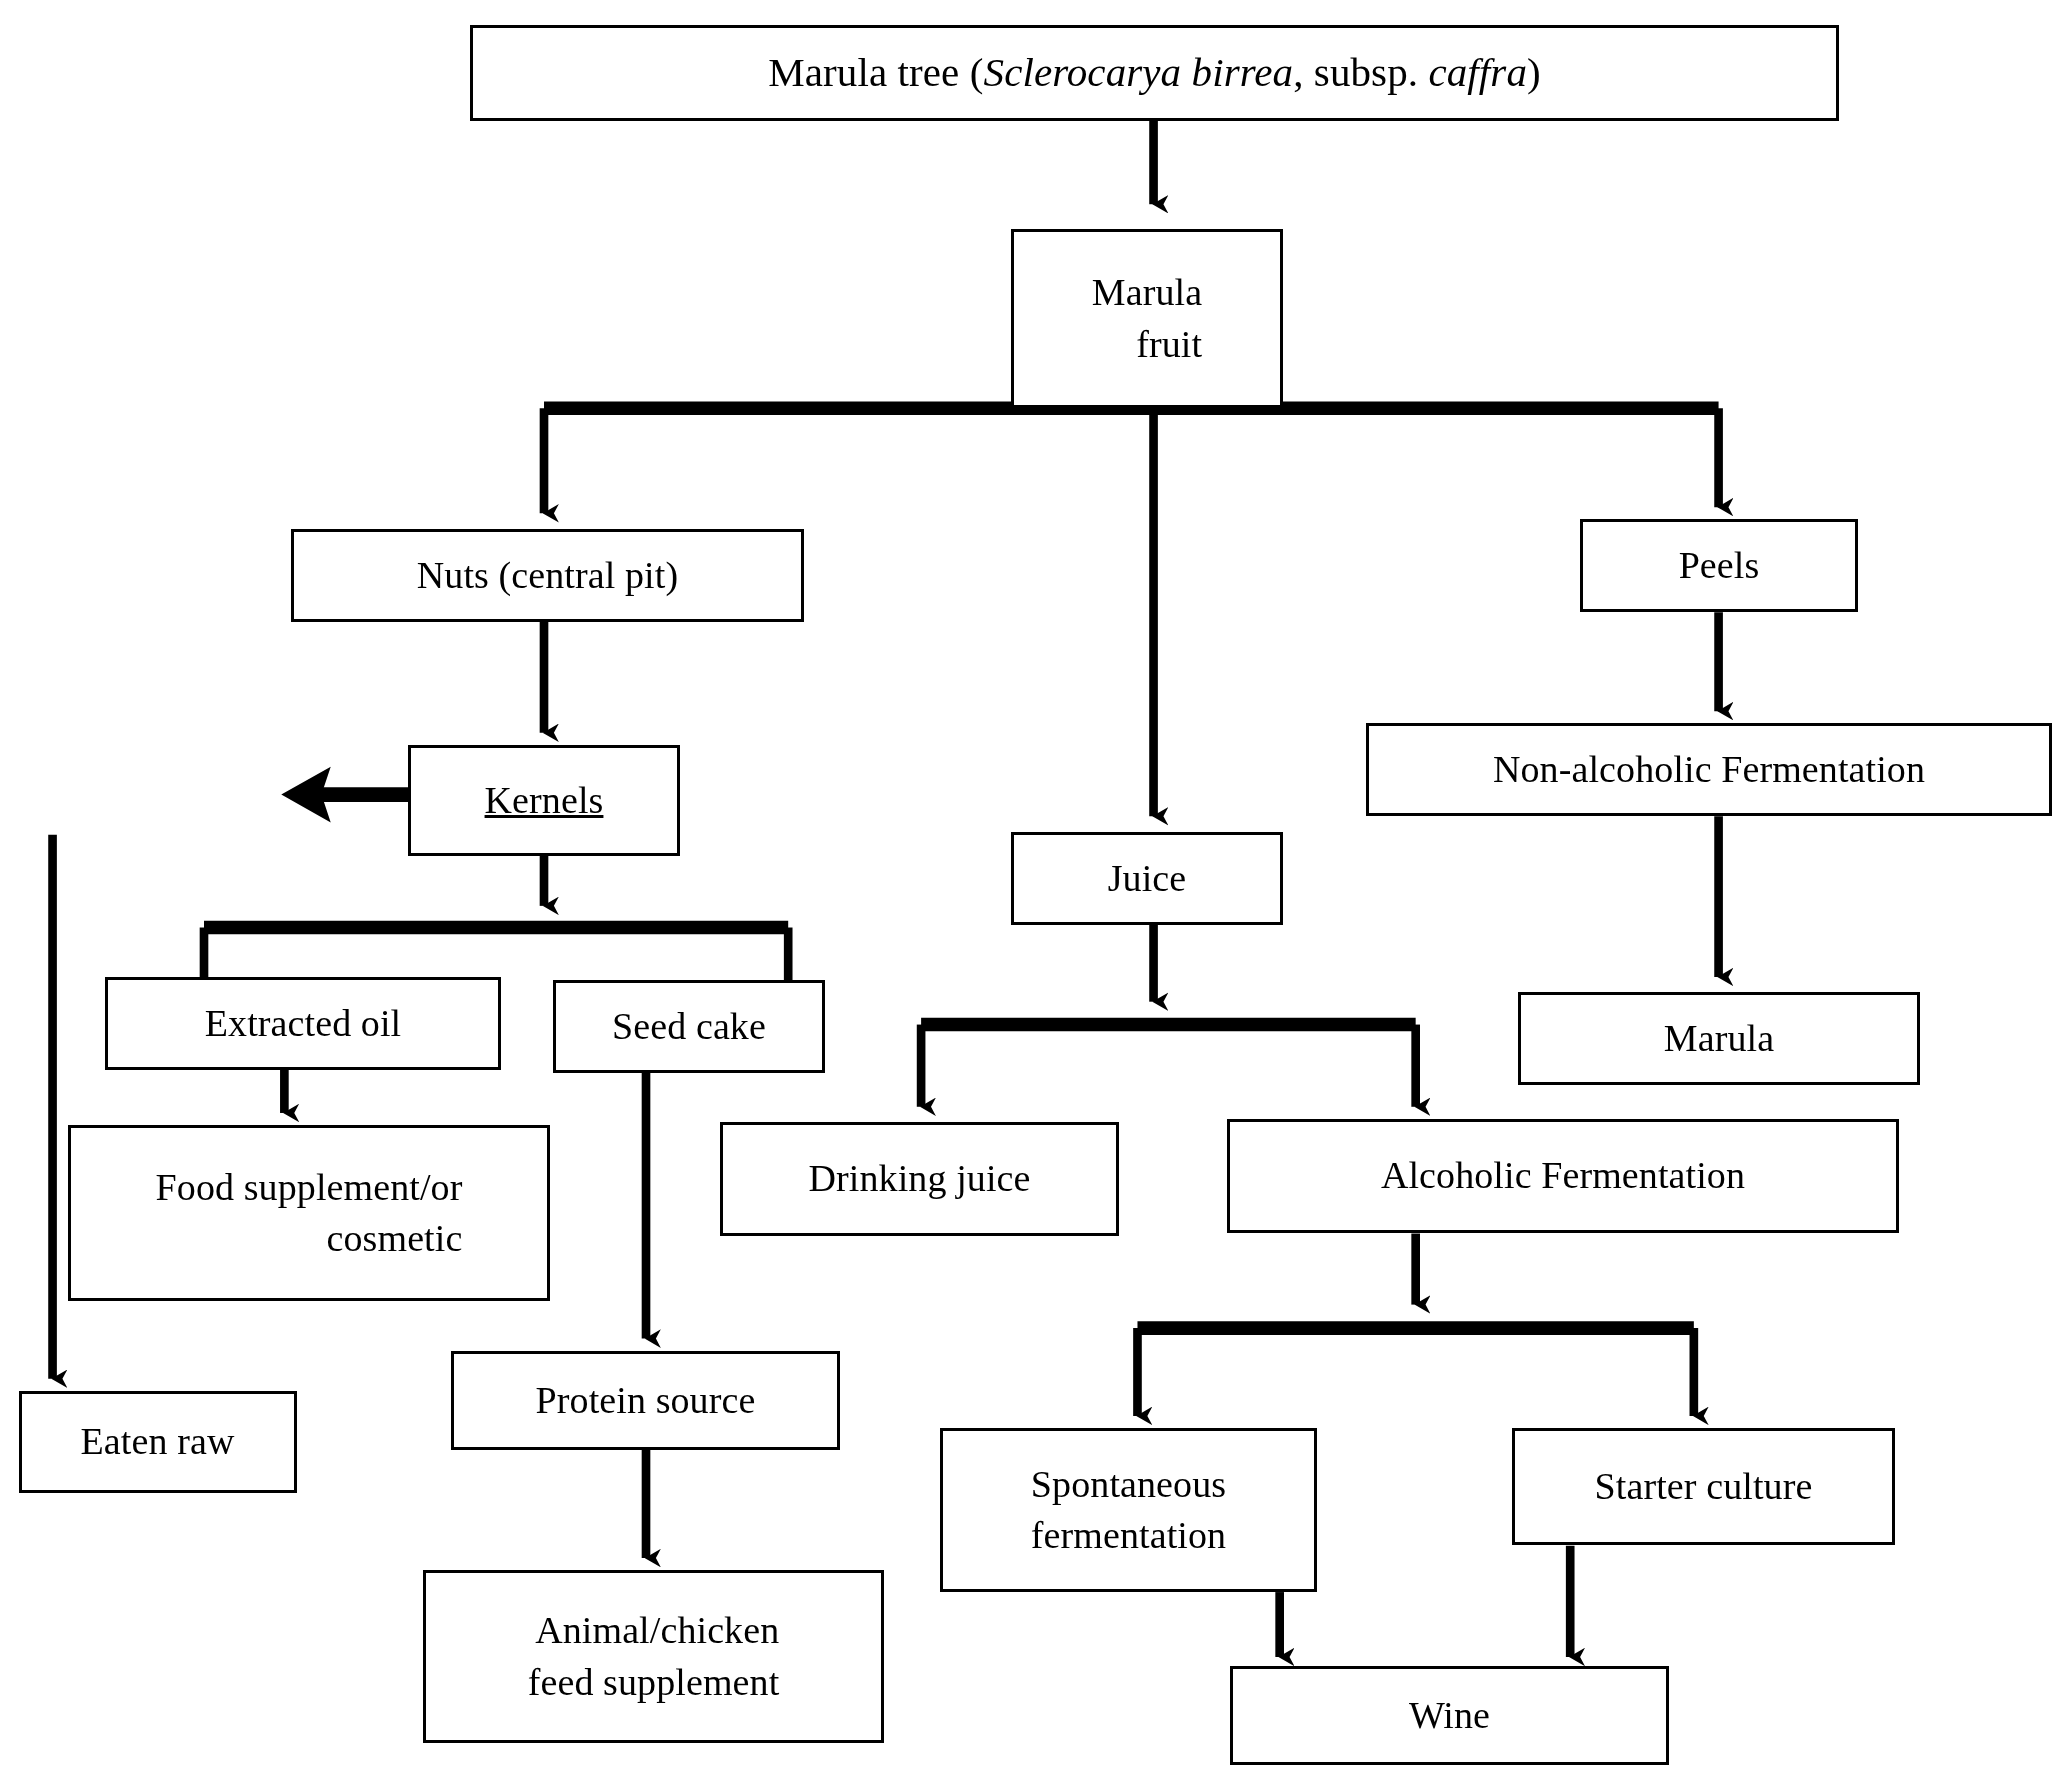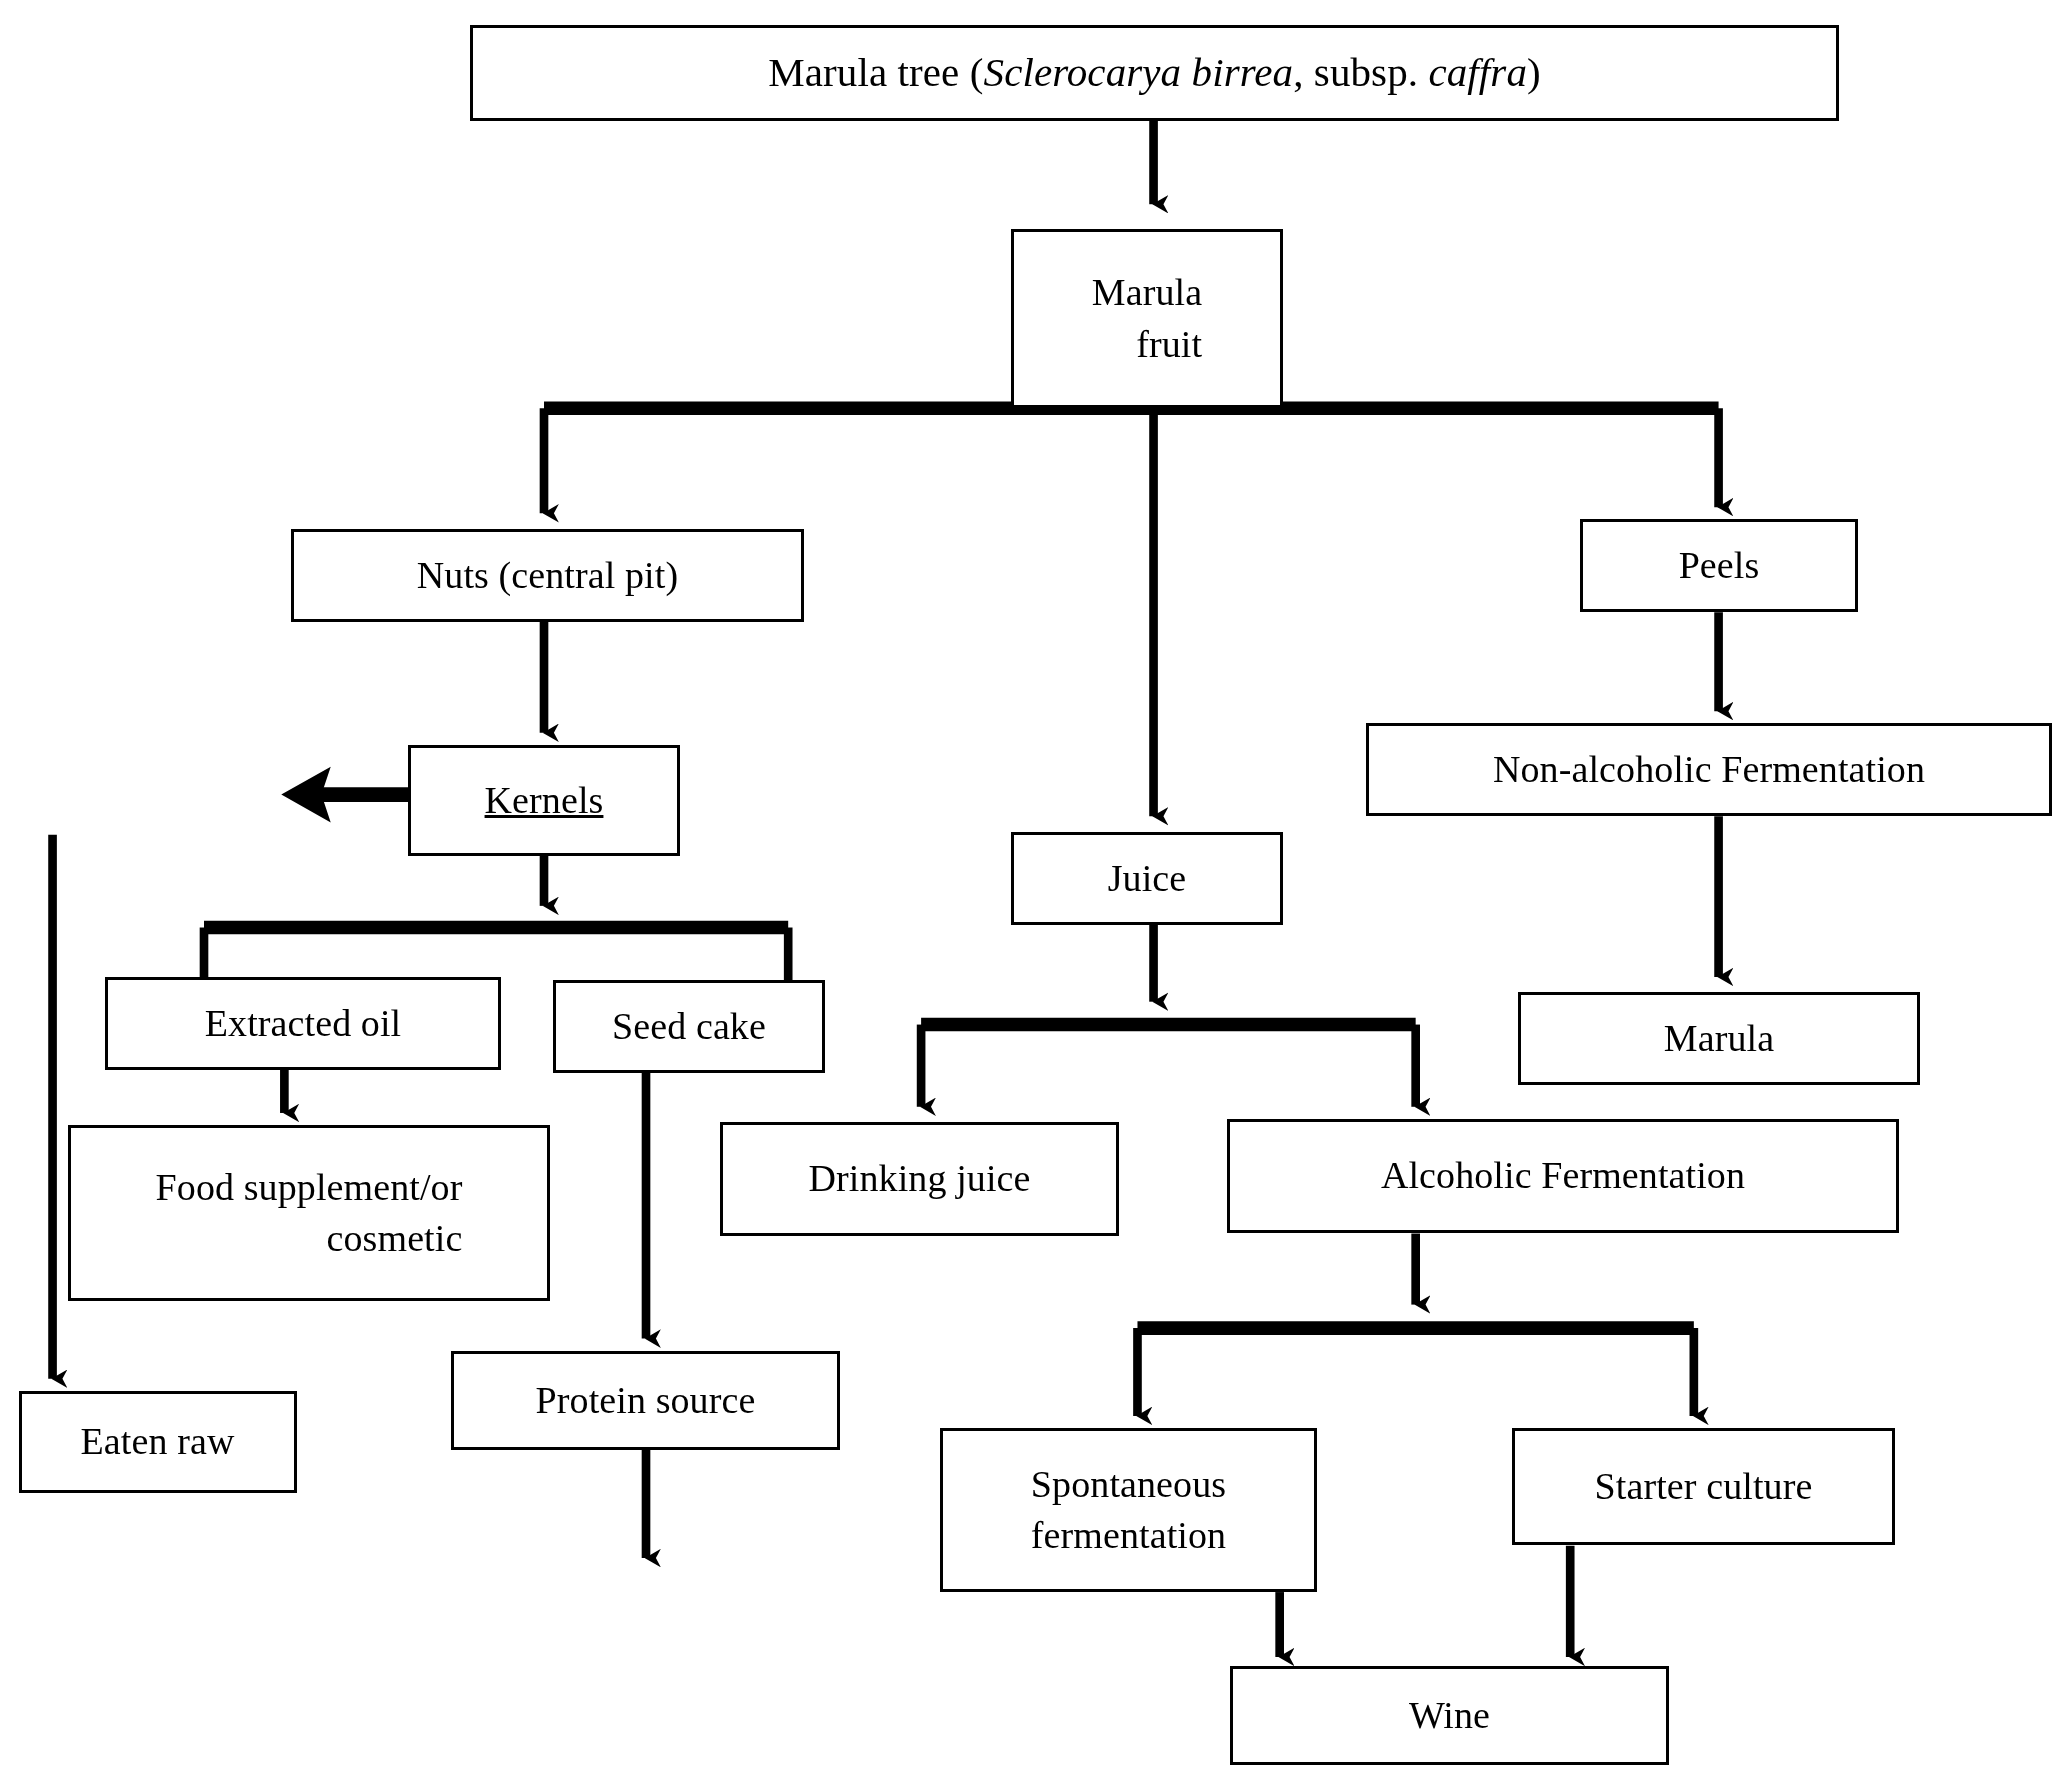--- a/index.html
+++ b/index.html
@@ -182,19 +182,23 @@
 
   <div class="node-box" style="left:940px; top:1428px; width:377px; height:164px;">
     <span class="lbl">Spontaneous
 fermentation</span>
   </div>
 
   <div class="node-box" style="left:1512px; top:1428px; width:383px; height:117px;">
     <span class="lbl">Starter culture</span>
   </div>
 
+  <div class="node-box" style="left:423px; top:1570px; width:461px; height:173px;">
+    <span class="lbl">Animal/chicken
+feed supplement</span>
+  </div>
 
   <div class="node-box" style="left:1230px; top:1666px; width:439px; height:99px;">
     <span class="lbl">Wine</span>
   </div>
 
 </div>
 
 
 </body></html>

